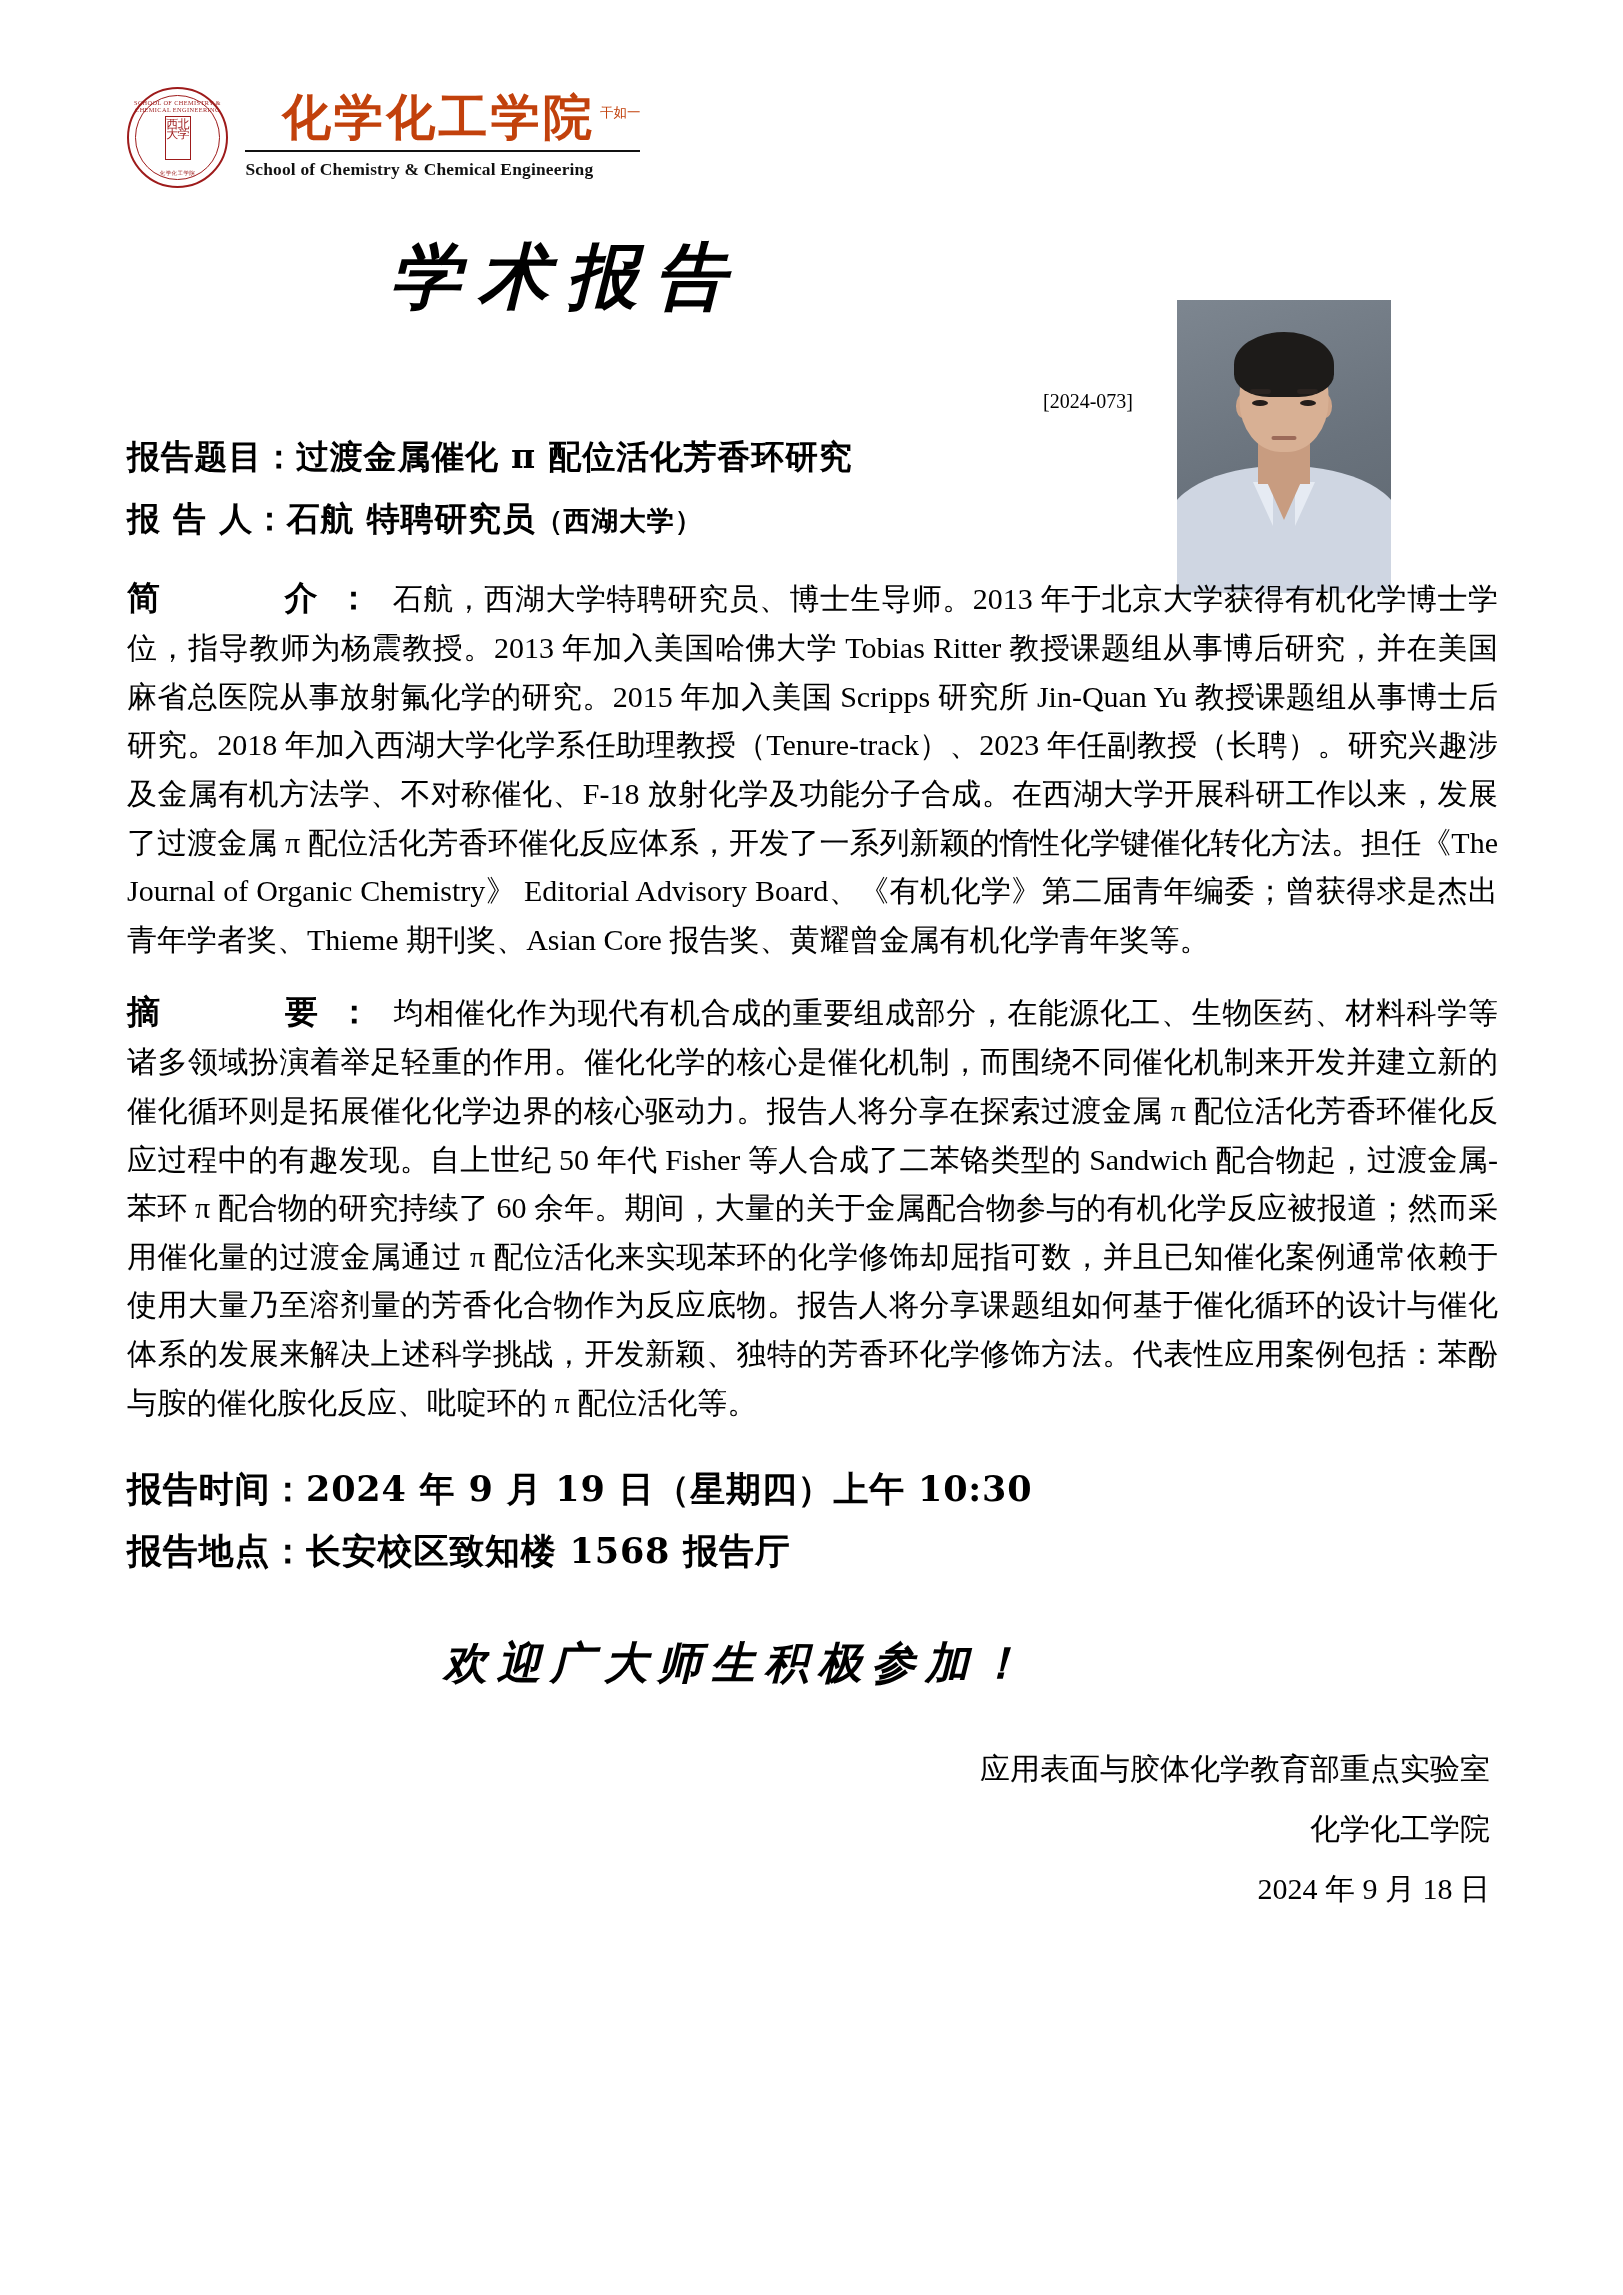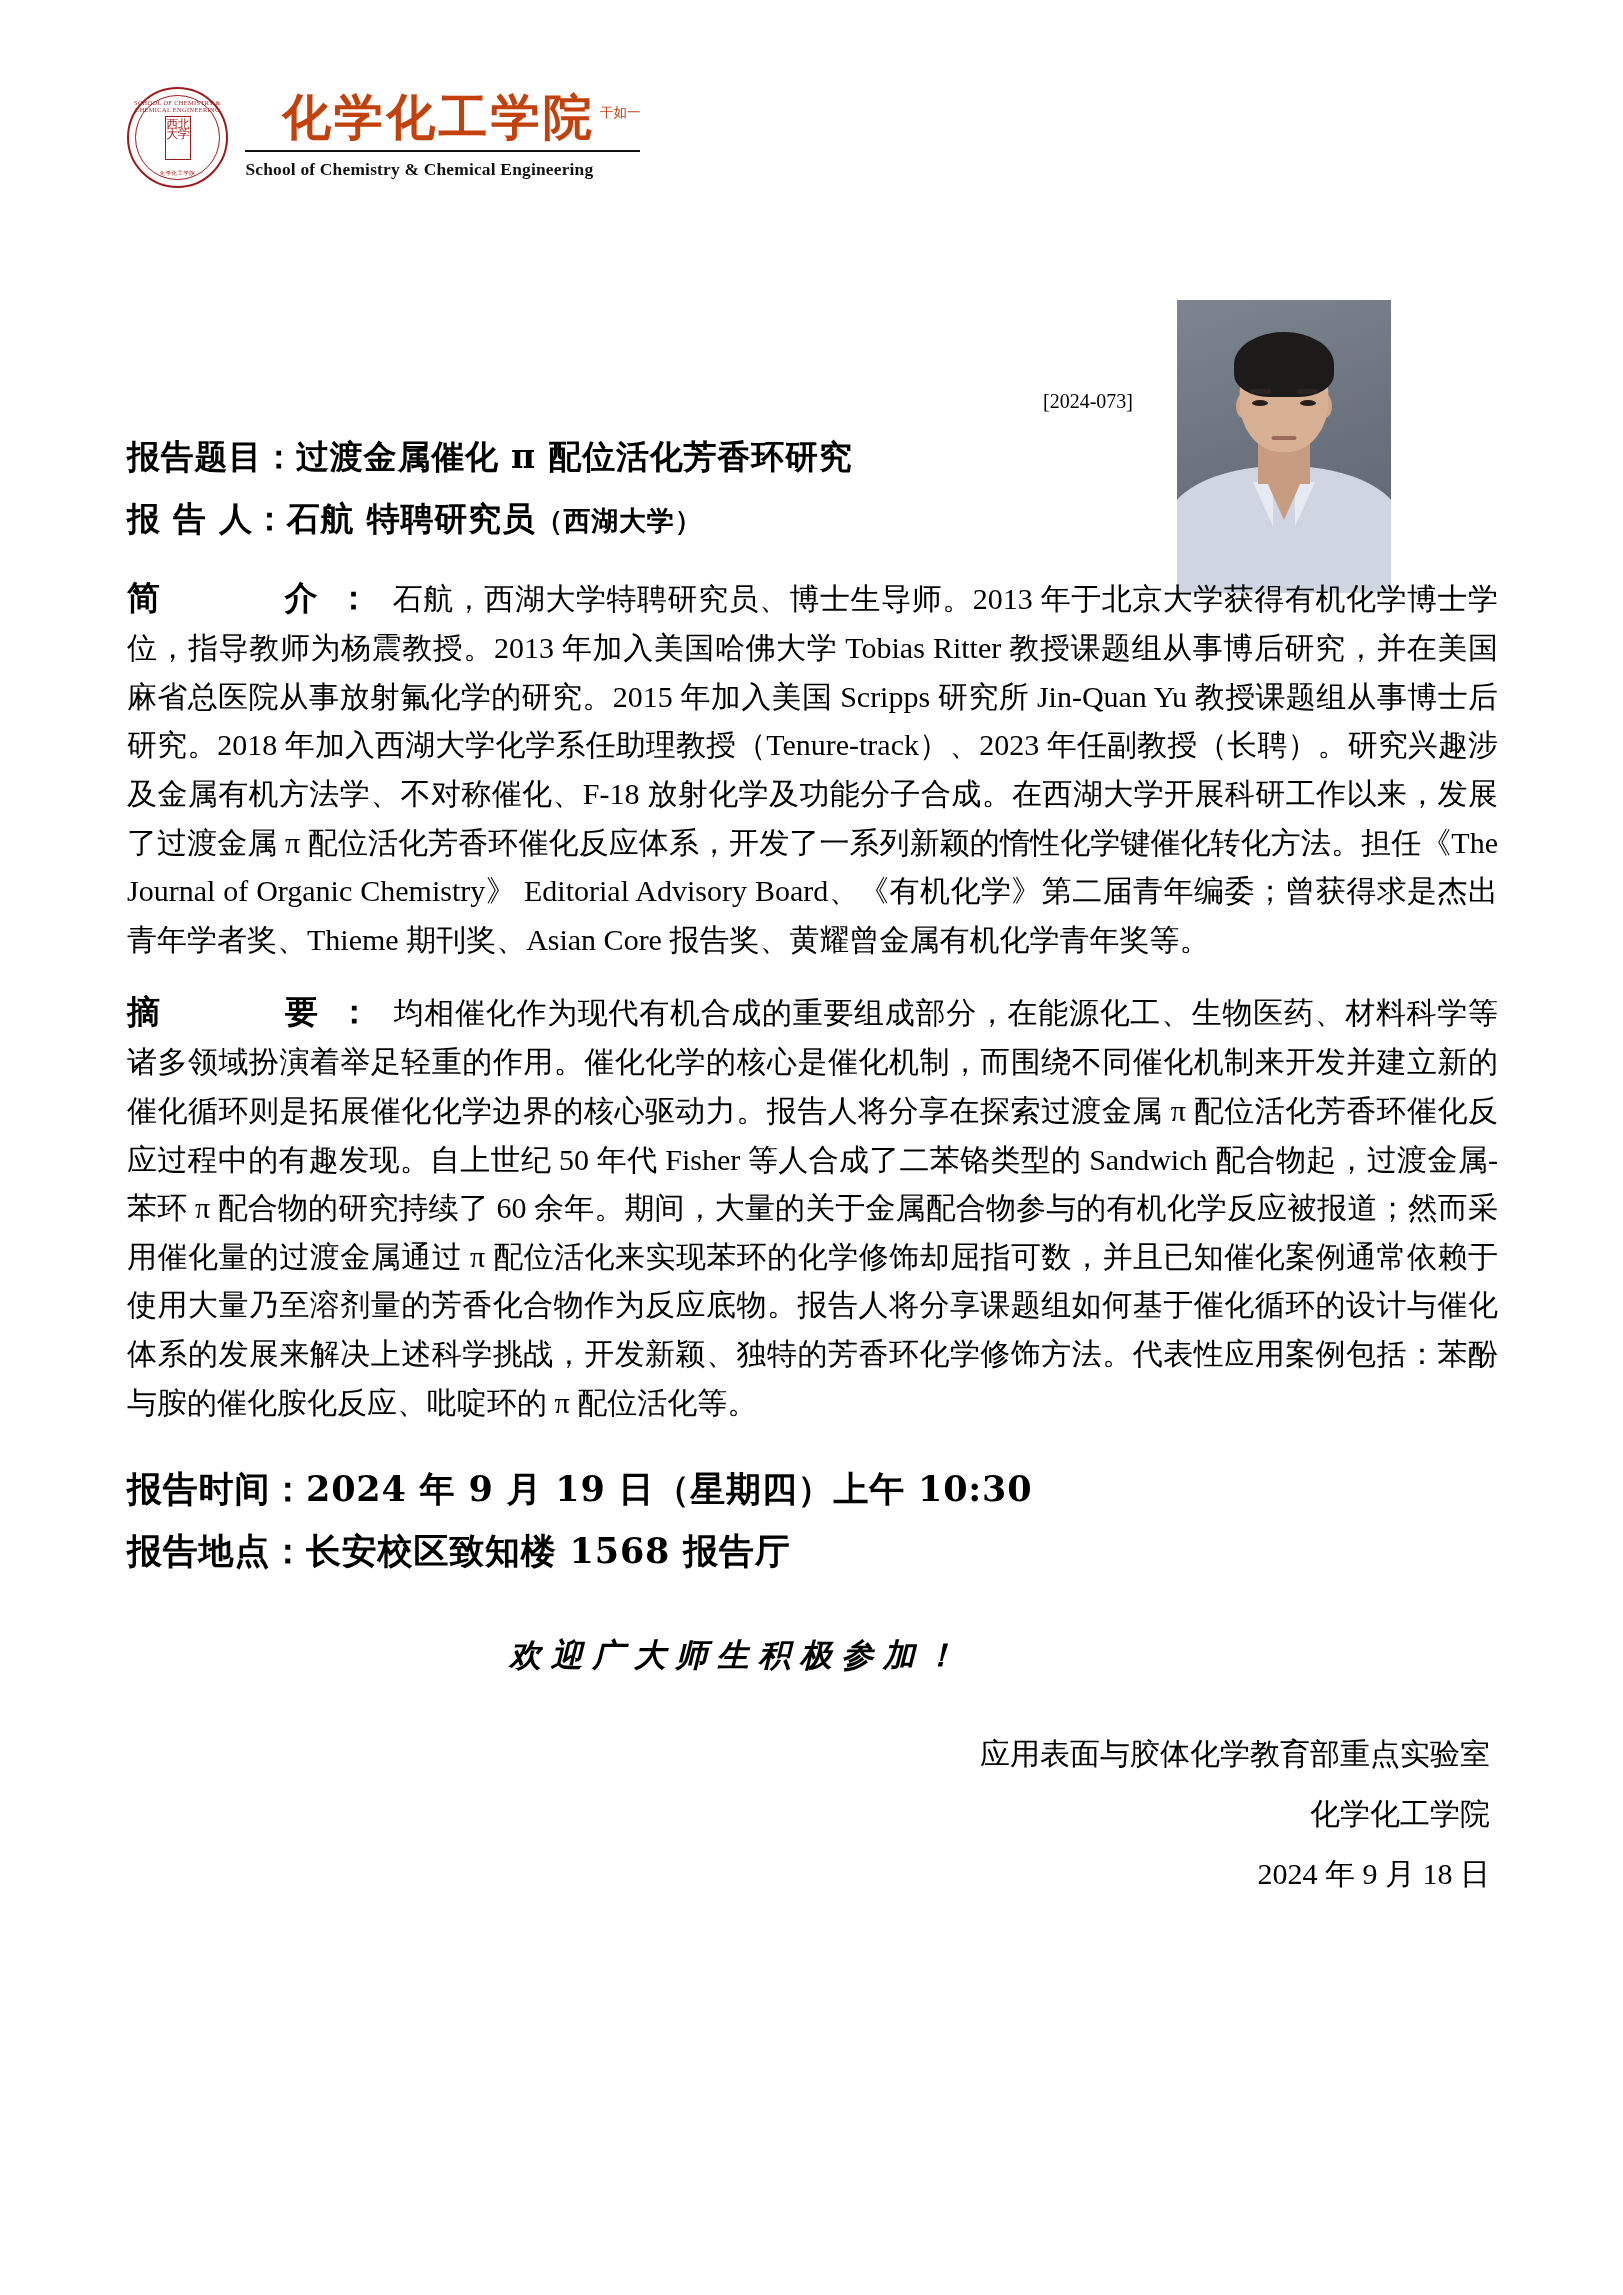--- a/index.html
+++ b/index.html
@@ -296,21 +296,21 @@
     margin-top: 8px;
     letter-spacing: 0.8px;
   }
   .info-block { margin-top: 35px; }
 
   .welcome {
     text-align: center;
     font-family: "DejaVu Serif", serif;
     font-weight: bold;
     font-style: italic;
-    font-size: 32px;
+    font-size: 44px;
     letter-spacing: 9.5px;
     margin-top: 55px;
     width: 1221px;
   }
 
   .signature {
     margin-top: 46px;
     text-align: right;
     font-size: 30px;
     line-height: 2.0;
@@ -330,20 +330,21 @@
       <div class="seal-inner">西北大学</div>
       <div class="seal-arc-bottom">化学化工学院</div>
     </div>
     <div class="logo-text">
       <div class="logo-cn"><span>化学化工学院</span><span class="small-sup">干如一</span></div>
       <div class="logo-rule"></div>
       <div class="logo-en">School of Chemistry &amp; Chemical Engineering</div>
     </div>
   </div>
 
+  <div class="main-title">学术报告</div>
   <div class="ref-no">[2024-073]</div>
 
   <div class="portrait">
     <div class="p-shoulders"></div>
     <div class="p-collar-l"></div>
     <div class="p-collar-r"></div>
     <div class="p-vneck"></div>
     <div class="p-neck"></div>
     <div class="p-ear-l"></div>
     <div class="p-ear-r"></div>

